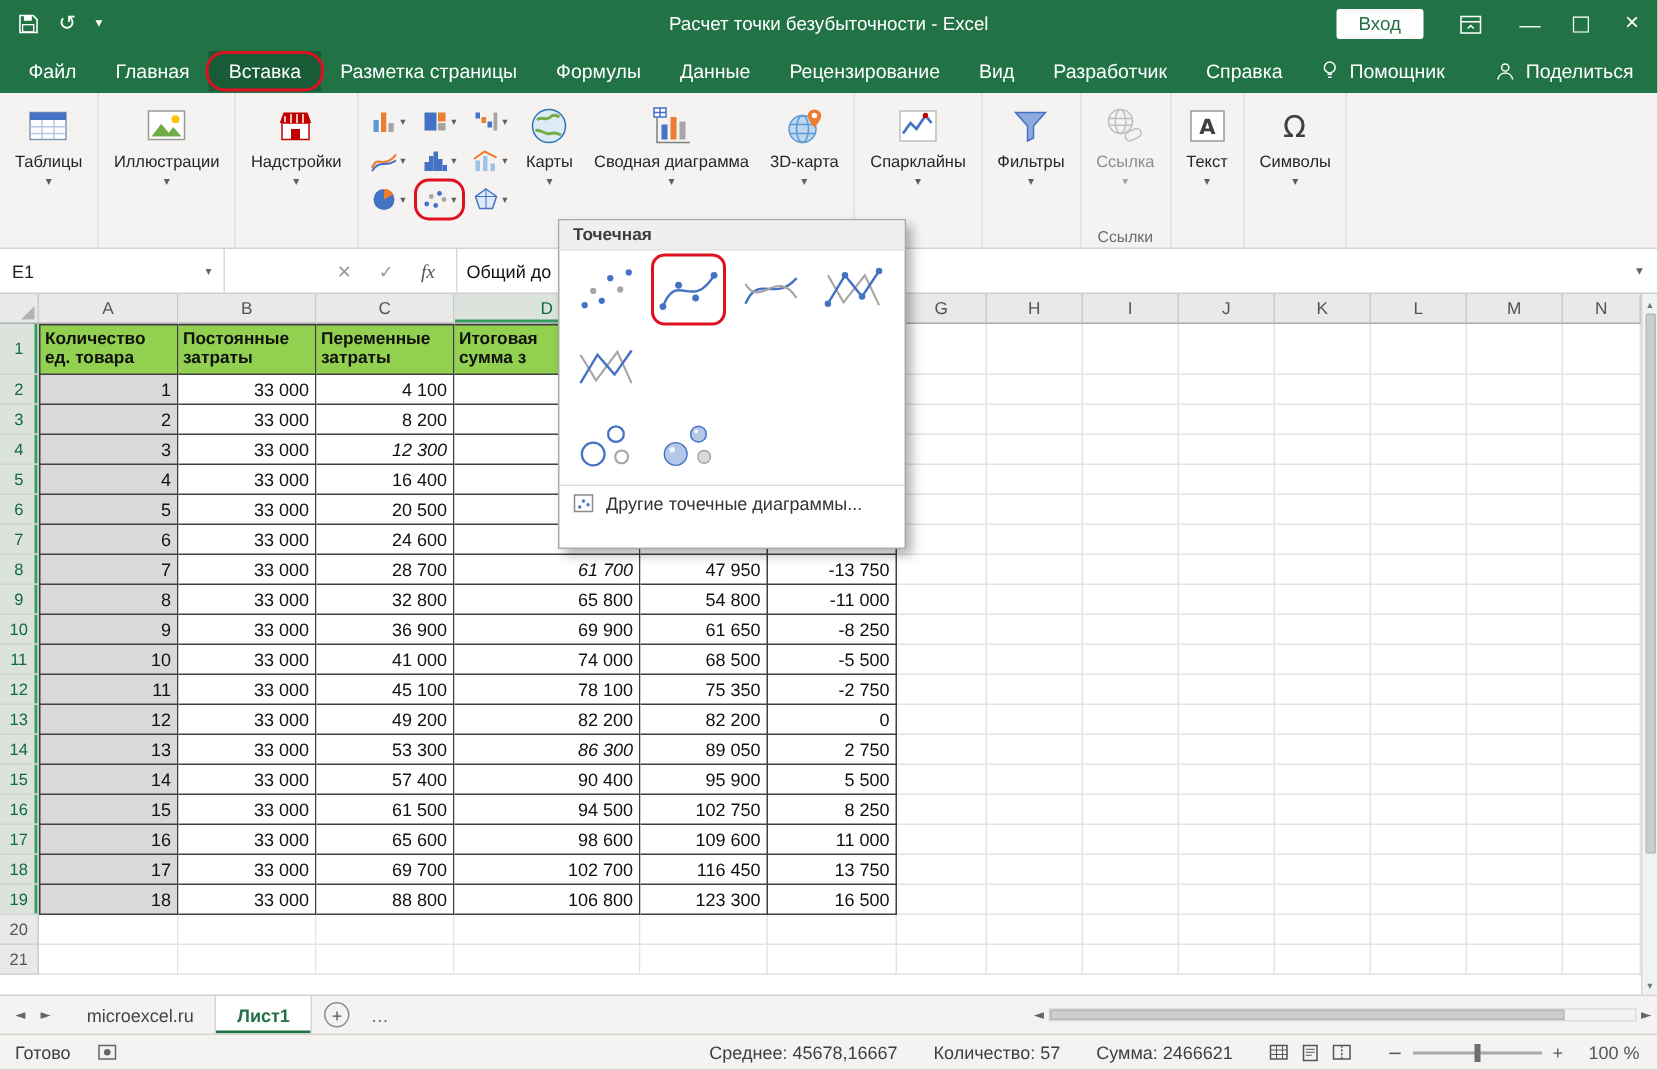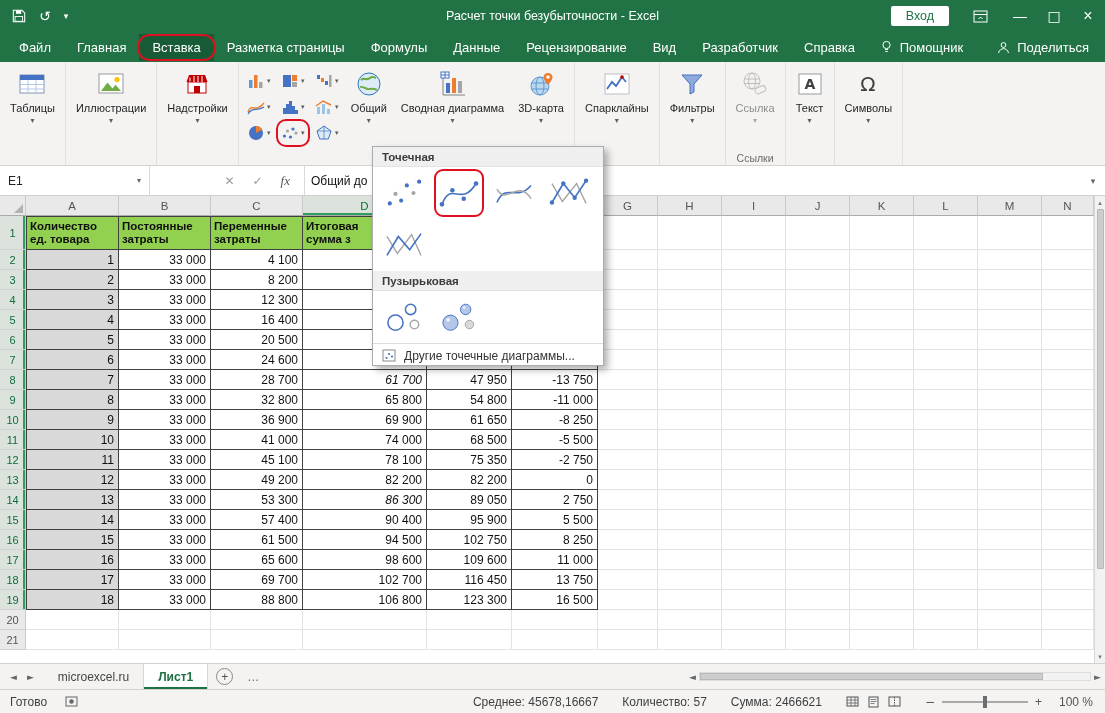--- a/index.html
+++ b/index.html
@@ -281,21 +281,21 @@
             </svg>
             <span class="dd2 gl">▾</span>
           </div>
       </div>
       <div class="bb">
         <svg class="bbicon" width="28" height="28" viewBox="0 0 28 28">
             <circle cx="14" cy="14" r="11" fill="#DDEBF7" stroke="#2E75B6"></circle>
             <path d="M6 10c3-3 6 1 9-2 2-2 4-1 6 0M5 17c4-1 6 3 10 2 3-.8 5 0 7 1" stroke="#70AD47" fill="none" stroke-width="2"></path>
           </svg>
         <div class="bbl">
-            <span>Общий</span>
+            <span>Карты</span>
             <span class="dd gl">▾</span>
           </div>
       </div>
       <div class="bb">
         <svg class="bbicon" width="28" height="28" viewBox="0 0 28 28">
             <path d="M4 3v22h22" stroke="#808080" fill="none"></path>
             <rect x="7" y="13" width="4" height="10" fill="#4472C4"></rect>
             <rect x="13" y="8" width="4" height="15" fill="#ED7D31"></rect>
             <rect x="19" y="11" width="4" height="12" fill="#A5A5A5"></rect>
             <rect x="2" y="2" width="8" height="6" fill="#fff" stroke="#4472C4"></rect>
@@ -469,21 +469,21 @@
           <div class="cell" style="width: 64px;"></div>
           <div class="cell" style="width: 64px;"></div>
           <div class="cell" style="width: 64px;"></div>
           <div class="cell" style="width: 64px;"></div>
           <div class="cell" style="width: 52px;"></div>
         </div>
         <div class="grow">
           <div class="rh hl" style="width: 26px;">4</div>
           <div class="cell tb afill tfirst" style="width: 93px;">3</div>
           <div class="cell tb" style="width: 92px;">33 000</div>
-          <div class="cell tb" style="width: 92px;">12 300</div>
+          <div class="cell tb" style="width: 92px; font-style: italic;">12 300</div>
           <div class="cell tb" style="width: 124px;"></div>
           <div class="cell tb" style="width: 85px;"></div>
           <div class="cell tb" style="width: 86px;"></div>
           <div class="cell" style="width: 60px;"></div>
           <div class="cell" style="width: 64px;"></div>
           <div class="cell" style="width: 64px;"></div>
           <div class="cell" style="width: 64px;"></div>
           <div class="cell" style="width: 64px;"></div>
           <div class="cell" style="width: 64px;"></div>
           <div class="cell" style="width: 64px;"></div>
@@ -883,21 +883,20 @@
         </div>
     </div>
     <div class="dicons">
       <div class="ditem">
           <svg width="42" height="36" viewBox="0 0 44 38">
             <path d="M4 10l11 18 15-20 10 22" fill="none" stroke="#A5A5A5" stroke-width="1.5"></path>
             <path d="M4 30L16 10l12 14L40 7" fill="none" stroke="#4472C4" stroke-width="1.7"></path>
           </svg>
         </div>
     </div>
-    <div class="dhead">Пузырьковая</div>
     <div class="dicons">
       <div class="ditem">
           <svg width="42" height="36" viewBox="0 0 44 38">
             <circle cx="13" cy="25" r="8" fill="none" stroke="#4472C4" stroke-width="1.6"></circle>
             <circle cx="29" cy="11" r="5.5" fill="none" stroke="#4472C4" stroke-width="1.6"></circle>
             <circle cx="33" cy="27" r="4.5" fill="none" stroke="#A5A5A5" stroke-width="1.5"></circle>
           </svg>
         </div>
       <div class="ditem">
           <svg width="42" height="36" viewBox="0 0 44 38">

